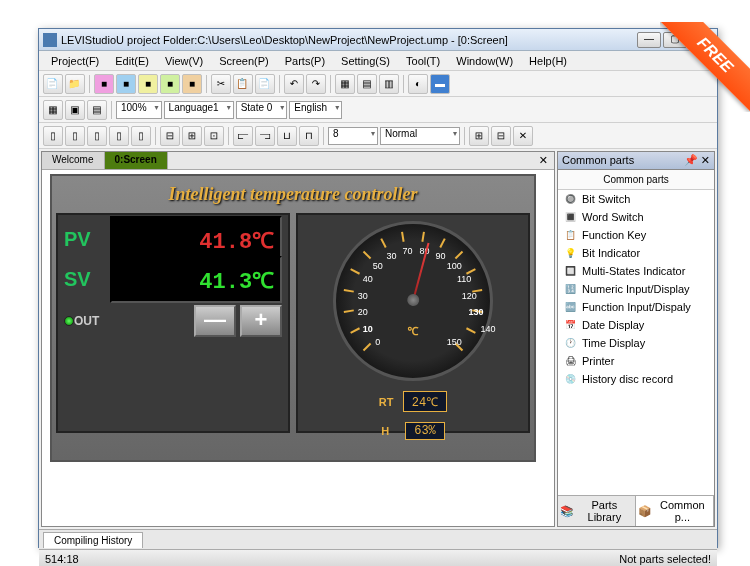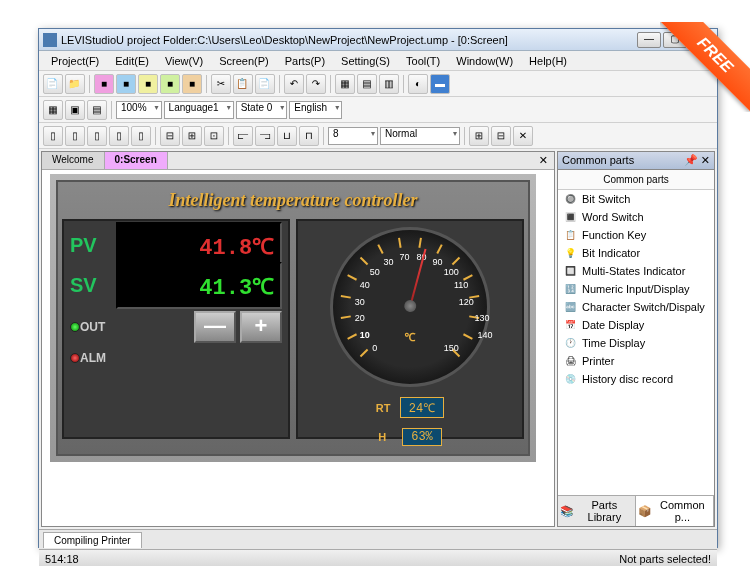--- a/index.html
+++ b/index.html
@@ -20,24 +20,24 @@
 .toolbar { height: 26px; background: #f4f4f4; display: flex; align-items: center; padding: 2px 4px; border-bottom: 1px solid #d0d0d0; gap: 2px; }
 .tbtn { width: 20px; height: 20px; background: linear-gradient(#fafafa,#e0e0e0); border: 1px solid #c0c0c0; border-radius: 2px; cursor: pointer; display: flex; align-items: center; justify-content: center; font-size: 10px; }
 .tsep { width: 1px; height: 18px; background: #c0c0c0; margin: 0 2px; }
 .tsel { height: 18px; background: #fff; border: 1px solid #a0a0a0; padding: 0 14px 0 4px; font-size: 10px; position: relative; cursor: pointer; }
 .tsel::after { content: "▾"; position: absolute; right: 2px; top: 1px; font-size: 8px; color: #666; }
 
 .content { display: flex; height: 380px; }
 .canvas-area { flex: 1; background: #fff; position: relative; border: 1px solid #888; margin: 2px; }
 .tabs-top { height: 18px; display: flex; background: #e8e8e8; border-bottom: 1px solid #aaa; }
 .tab { padding: 2px 10px; background: #d8d8d8; border-right: 1px solid #aaa; cursor: pointer; font-size: 10px; }
-.tab.active { background: #f0abfc; font-weight: bold; }
+.tab.active { background: #4d7c0f; font-weight: bold; }
 .tabclose { margin-left: auto; padding: 2px 6px; cursor: pointer; }
 
-.hmi-screen { position: absolute; left: 8px; top: 22px; width: 486px; height: 288px; background: linear-gradient(#b8b8b8,#989898); padding: 6px; }
+.hmi-screen { position: absolute; left: 8px; top: 22px; width: 486px; height: 288px; background: linear-gradient(#b8b8b8,#989898); }
 .hmi-inner { width: 100%; height: 100%; background: linear-gradient(#888,#666); border: 2px solid #555; padding: 4px; }
 .hmi-title { text-align: center; color: #e8b040; font: italic bold 18px Georgia, serif; text-shadow: 1px 1px 2px #000; padding: 4px 0 8px; }
 .hmi-content { display: flex; gap: 6px; height: 220px; }
 .hmi-left { flex: 1; background: #3a3a3a; border: 2px solid #222; padding: 6px; display: flex; flex-direction: column; gap: 4px; }
 .hmi-right { flex: 1; background: #3a3a3a; border: 2px solid #222; padding: 6px; position: relative; }
 
 .seg-row { display: flex; align-items: center; gap: 6px; height: 36px; }
 .seg-label { color: #22c55e; font: bold 20px Arial; width: 40px; }
 .seg-disp { flex: 1; background: #000; border: 2px inset #555; height: 47px; display: flex; align-items: center; justify-content: flex-end; padding: 0 6px; font: bold 22px 'Courier New', monospace; }
 .seg-pv { color: #e03030; }
@@ -54,21 +54,21 @@
 .gauge { width: 160px; height: 160px; border-radius: 50%; background: radial-gradient(circle,#2a2a2a 55%,#1a1a1a 70%); border: 3px solid #555; margin: 0 auto; position: relative; }
 .gauge-ticks { position: absolute; inset: 0; }
 .gauge-tick { position: absolute; left: 50%; top: 50%; width: 2px; height: 10px; background: #e8b040; transform-origin: 50% 70px; }
 .gauge-num { position: absolute; color: #fff; font: 9px Arial; transform: translate(-50%,-50%); }
 .needle { position: absolute; left: 50%; top: 50%; width: 2px; height: 60px; background: linear-gradient(#f04040,#a02020); transform-origin: 50% 100%; transform: translate(-50%,-100%) rotate(15deg); }
 .needle::after { content: ""; position: absolute; left: -5px; bottom: -5px; width: 12px; height: 12px; background: radial-gradient(#888,#444); border-radius: 50%; }
 .gauge-label { position: absolute; left: 50%; bottom: 40px; transform: translateX(-50%); color: #e8b040; font: bold 11px Arial; }
 
 .mini-row { display: flex; align-items: center; gap: 4px; margin-top: 10px; justify-content: center; }
 .mini-label { color: #e8b040; font: bold 11px Arial; width: 20px; }
-.mini-disp { background: #0c4a6e; border: 1px solid #e8b040; padding: 1px 8px; color: #e8b040; font: 12px 'Courier New'; }
+.mini-disp { background: #0f172a; border: 1px solid #e8b040; padding: 1px 8px; color: #e8b040; font: 12px 'Courier New'; }
 
 .side-panel { width: 158px; background: #f0f0f0; border: 1px solid #888; margin: 2px 2px 2px 0; display: flex; flex-direction: column; }
 .side-title { background: linear-gradient(#d0d8e8,#b0c0d8); padding: 2px 4px; font-size: 10px; border-bottom: 1px solid #888; display: flex; }
 .side-title span:last-child { margin-left: auto; cursor: pointer; }
 .side-header { text-align: center; padding: 4px; border-bottom: 1px solid #ccc; background: #fafafa; font-size: 10px; }
 .parts-list { flex: 1; overflow: auto; background: #fff; }
 .part-item { display: flex; align-items: center; gap: 4px; padding: 3px 6px; cursor: pointer; font-size: 10px; }
 .part-icon { width: 14px; height: 12px; flex-shrink: 0; display: inline-flex; align-items: center; justify-content: center; font-size: 9px; }
 .side-tabs { display: flex; border-top: 1px solid #aaa; background: #e8e8e8; }
 .side-tab { flex: 1; padding: 3px 2px; font-size: 9px; text-align: center; border-right: 1px solid #aaa; cursor: pointer; display: flex; align-items: center; justify-content: center; gap: 2px; }
@@ -195,24 +195,20 @@
                 <div class="seg-label">SV</div>
                 <div class="seg-disp seg-sv">41.3℃</div>
               </div>
               <div class="ind-row">
                 <div class="led green"></div>
                 <div class="ind-label">OUT</div>
                 <div class="adj-btns">
                   <div class="adj">—</div>
                   <div class="adj">+</div>
                 </div>
-              </div>
-              <div class="ind-row">
-                <div class="led red"></div>
-                <div class="ind-label">ALM</div>
               </div>
             </div>
 
             <div class="hmi-right">
               <div class="gauge">
                 <div class="gauge-ticks" id="gauge-ticks">
                     <div class="gauge-tick" style="transform: translate(-50%, -70px) rotate(-135deg); transform-origin: 50% 70px;"></div>
                     <div class="gauge-num" style="left: 41.8162px; top: 118.184px;">0</div>
                     <div class="gauge-tick" style="transform: translate(-50%, -70px) rotate(-117deg); transform-origin: 50% 70px;"></div>
                     <div class="gauge-num" style="left: 31.8856px; top: 104.515px; font-weight: bold;">10</div>
@@ -232,21 +228,21 @@
                     <div class="gauge-num" style="left: 88.4475px; top: 26.6648px;">80</div>
                     <div class="gauge-tick" style="transform: translate(-50%, -70px) rotate(27deg); transform-origin: 50% 70px;"></div>
                     <div class="gauge-num" style="left: 104.515px; top: 31.8856px;">90</div>
                     <div class="gauge-tick" style="transform: translate(-50%, -70px) rotate(45deg); transform-origin: 50% 70px;"></div>
                     <div class="gauge-num" style="left: 118.184px; top: 41.8162px;">100</div>
                     <div class="gauge-tick" style="transform: translate(-50%, -70px) rotate(63deg); transform-origin: 50% 70px;"></div>
                     <div class="gauge-num" style="left: 128.114px; top: 55.4845px;">110</div>
                     <div class="gauge-tick" style="transform: translate(-50%, -70px) rotate(81deg); transform-origin: 50% 70px;"></div>
                     <div class="gauge-num" style="left: 133.335px; top: 71.5525px;">120</div>
                     <div class="gauge-tick" style="transform: translate(-50%, -70px) rotate(99deg); transform-origin: 50% 70px;"></div>
-                    <div class="gauge-num" style="left: 149px; top: 88.4475px;">130</div>
+                    <div class="gauge-num" style="left: 140px; top: 88.4475px; font-weight: bold;">130</div>
                     <div class="gauge-tick" style="transform: translate(-50%, -70px) rotate(117deg); transform-origin: 50% 70px;"></div>
                     <div class="gauge-num" style="left: 128.114px; top: 105px; margin-left: 24px;">140</div>
                     <div class="gauge-tick" style="transform: translate(-50%, -70px) rotate(135deg); transform-origin: 50% 70px;"></div>
                     <div class="gauge-num" style="left: 118.184px; top: 118.184px;">150</div>
                   </div>
                 <div class="needle"></div>
                 <div class="gauge-label">℃</div>
               </div>
               <div class="mini-row">
                 <div class="mini-label">RT</div>
@@ -288,21 +284,21 @@
           <div class="part-item">
             <span class="part-icon">🔲</span>
             <span>Multi-States Indicator</span>
           </div>
           <div class="part-item">
             <span class="part-icon">🔢</span>
             <span>Numeric Input/Display</span>
           </div>
           <div class="part-item">
             <span class="part-icon">🔤</span>
-            <span>Character Switch/Dispaly</span>
+            <span>Function Input/Dispaly</span>
           </div>
           <div class="part-item">
             <span class="part-icon">📅</span>
             <span>Date Display</span>
           </div>
           <div class="part-item">
             <span class="part-icon">🕐</span>
             <span>Time Display</span>
           </div>
           <div class="part-item">
@@ -321,21 +317,21 @@
           </div>
         <div class="side-tab active">
             <span>📦</span>
             <span>Common p...</span>
           </div>
       </div>
     </div>
   </div>
 
   <div class="bottom-tabs">
-    <div class="btab">Compiling Printer</div>
+    <div class="btab">Compiling History</div>
   </div>
 
   <div class="statusbar">
     <span>514:18</span>
     <span class="status-right">Not parts selected!</span>
   </div>
 
 </div>
 
 </body></html>

